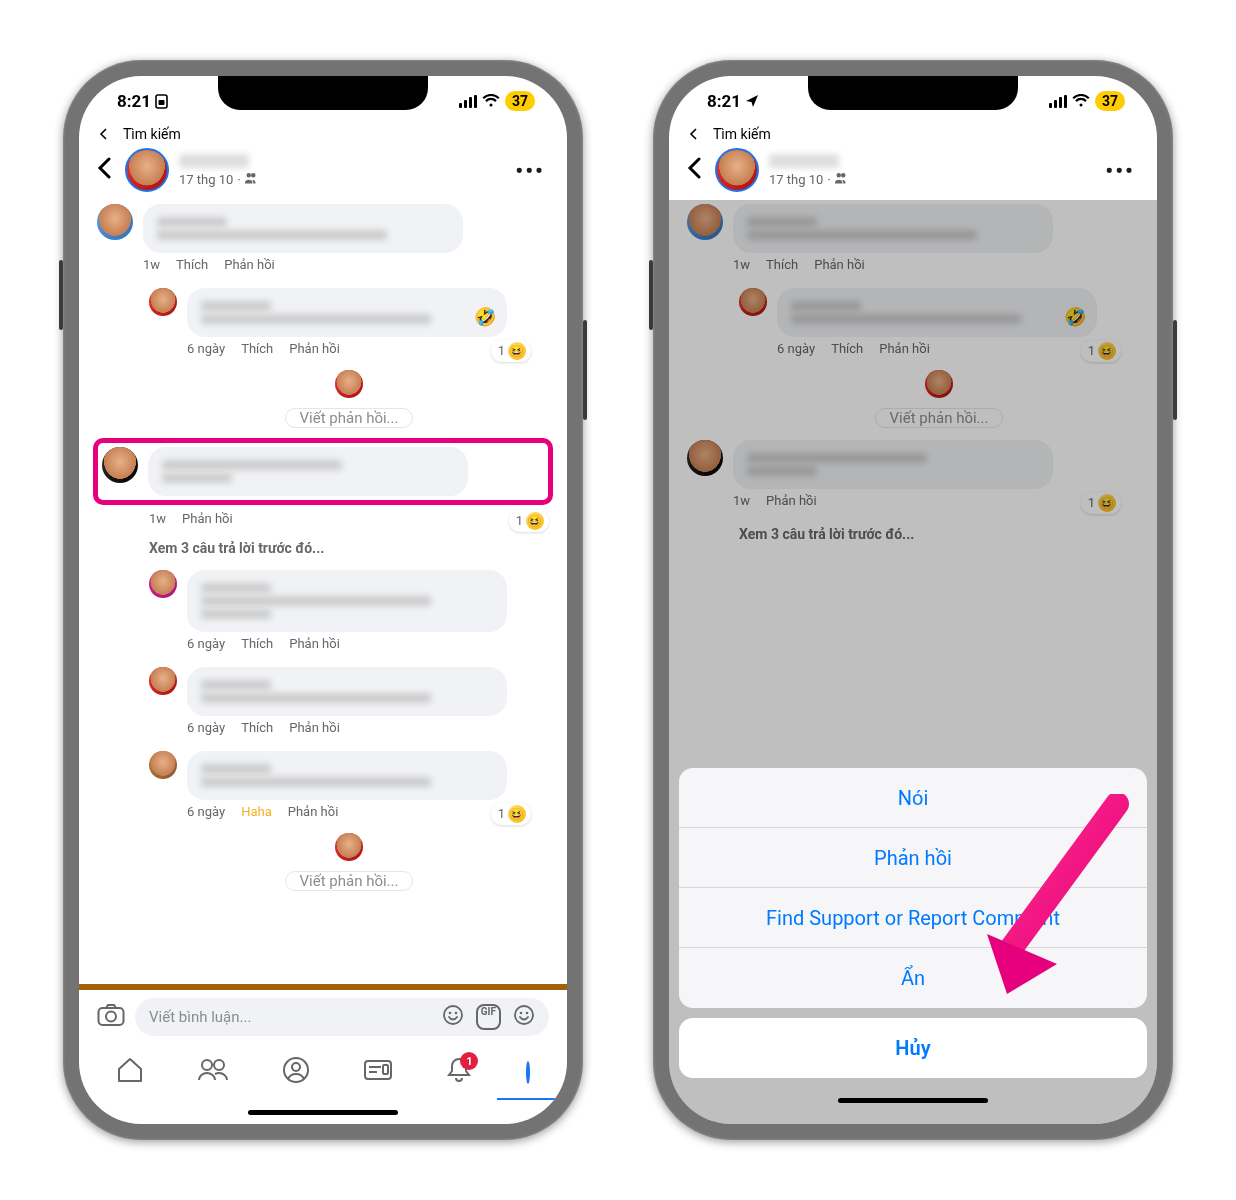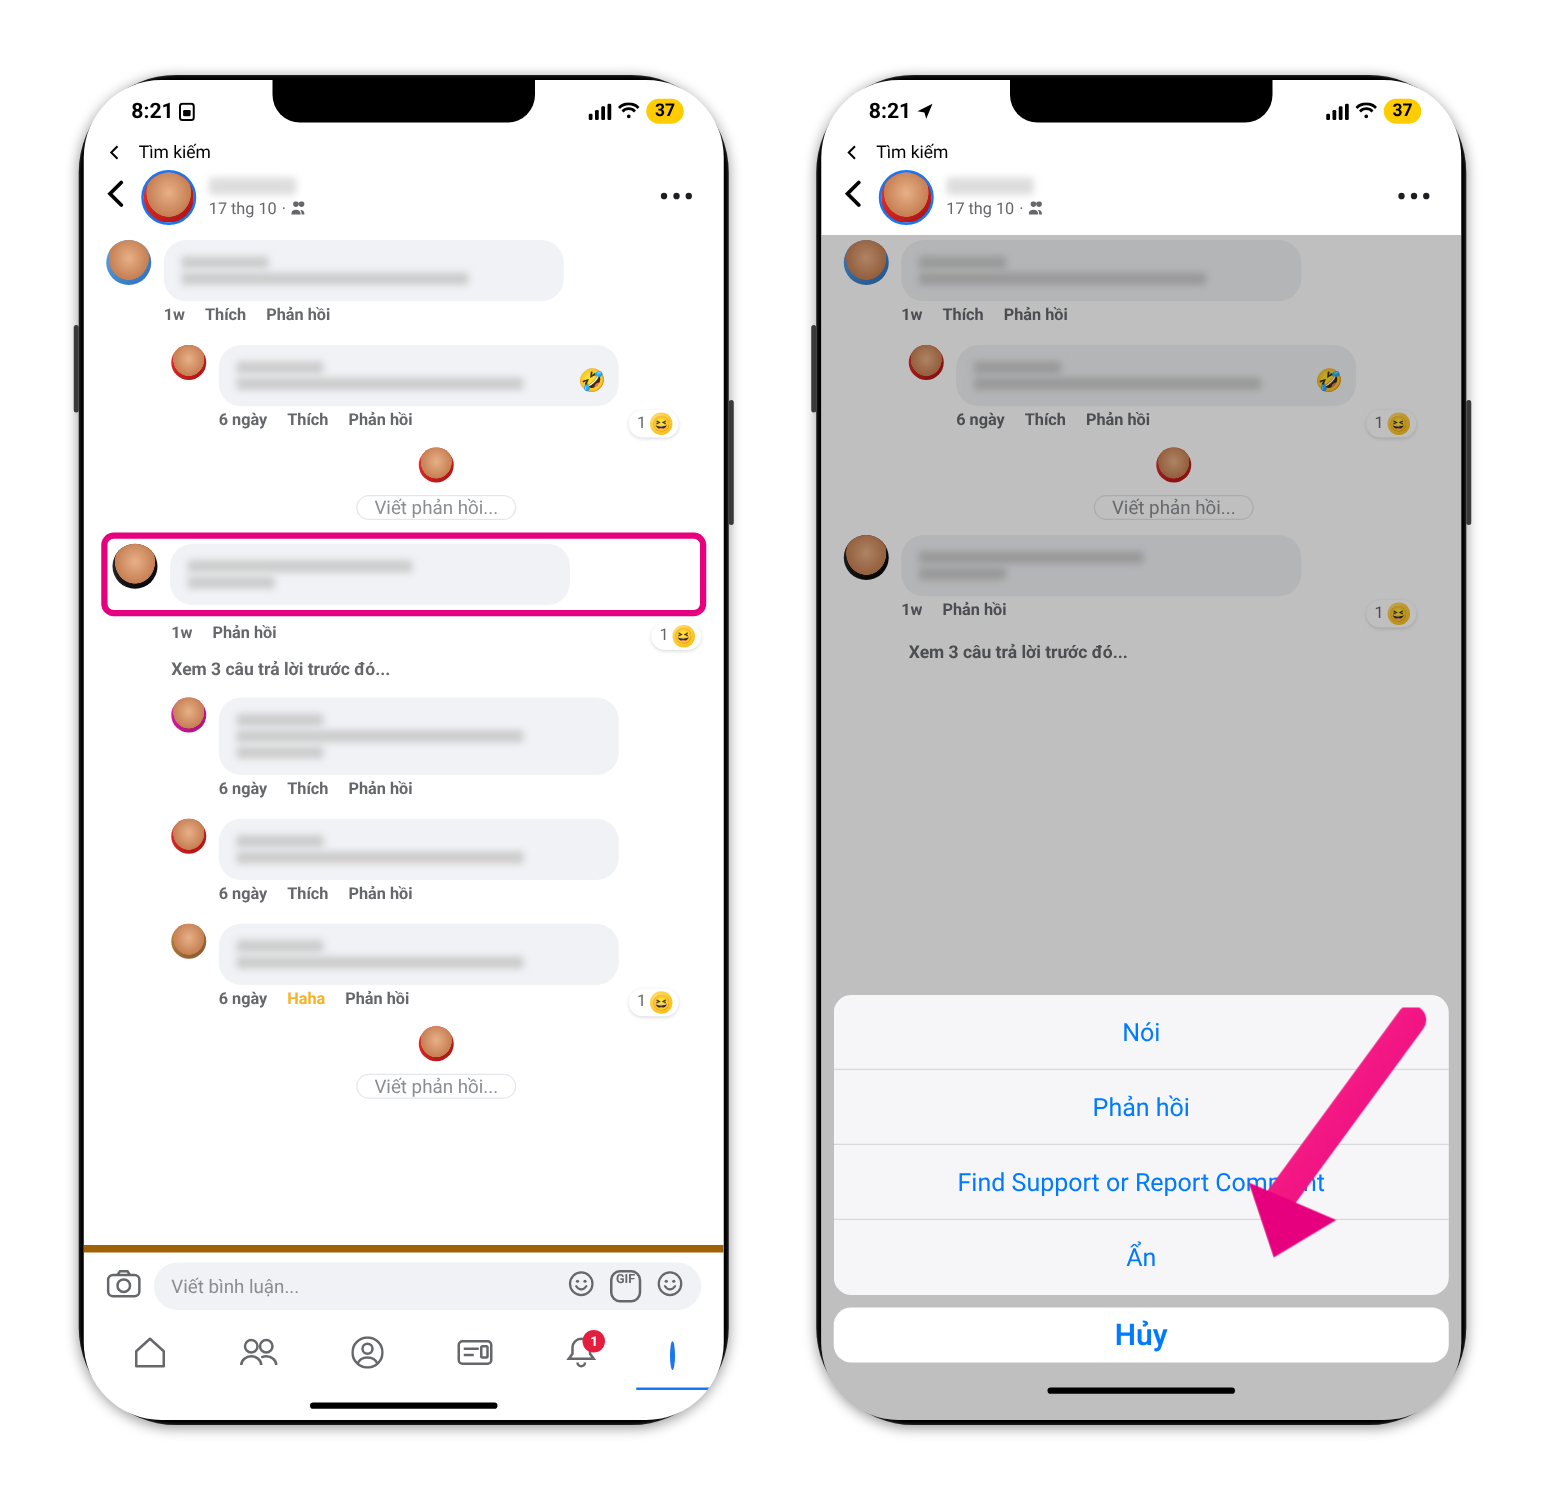--- a/index.html
+++ b/index.html
@@ -10,22 +10,22 @@
     height: 1200px;
     display: flex;
     justify-content: center;
     align-items: center;
     gap: 70px;
   }
   .phone {
     width: 520px;
     height: 1080px;
     border-radius: 78px;
-    background: #000000;
-    padding: 4px;
+    background: #737373;
+    padding: 16px;
     position: relative;
     box-shadow: 0 2px 10px rgba(0,0,0,.4), inset 0 0 3px rgba(255,255,255,.3);
   }
   .phone::before, .phone::after{
     content:""; position:absolute; background:#3a3a3a; border-radius:4px;
   }
   .phone::before{ left:-4px; top:200px; width:4px; height:70px; }
   .phone::after{ right:-4px; top:260px; width:4px; height:100px; }
   .screen {
     width: 100%; height: 100%;
@@ -103,21 +103,21 @@
   .bubble{
     background:#f0f2f5;border-radius:18px;padding:10px 14px;
     min-height:44px;position:relative;max-width:320px;
   }
   .blur-line{height:10px;background:#ccc;border-radius:3px;margin:3px 0;filter:blur(3px)}
   .blur-line.s{width:70px}
   .blur-line.m{width:180px}
   .blur-line.l{width:230px}
   .emoji{position:absolute;right:10px;bottom:10px;font-size:18px}
   .comment-actions{
-    display:flex;gap:16px;font-size:13px;color:#65676b;font-weight:700;
+    display:flex;gap:16px;font-size:13px;color:#65676b;font-weight:400;
     padding:4px 0 8px 0;
   }
   .comment-col{display:flex;flex-direction:column;flex:1;min-width:0}
   .react-badge{
     display:inline-flex;align-items:center;gap:3px;font-size:13px;color:#65676b;
     margin-left:auto;background:#fff;border-radius:12px;padding:2px 5px 2px 7px;
     box-shadow:0 1px 3px rgba(0,0,0,.15);
   }
   .react-emoji{width:18px;height:18px;border-radius:50%;background:radial-gradient(circle at 35% 30%,#ffe177,#f7b500);display:inline-flex;align-items:center;justify-content:center;font-size:12px}
   .action-row{display:flex;align-items:center;justify-content:space-between;padding-right:18px}
@@ -169,22 +169,22 @@
     background:rgba(248,248,250,.96);border-radius:14px;overflow:hidden;
     backdrop-filter:blur(6px);
   }
   .sheet-item{
     height:60px;display:flex;align-items:center;justify-content:center;
     font-size:20px;color:#007aff;border-bottom:1px solid rgba(0,0,0,.12);
   }
   .sheet-item:last-child{border-bottom:none}
   .sheet-item.danger{color:#ff3b30}
   .sheet-cancel{
-    background:#fff;border-radius:14px;height:44px;display:flex;align-items:center;justify-content:center;
-    font-size:24px;color:#007aff;font-weight:600;
+    background:#fff;border-radius:14px;height:60px;display:flex;align-items:center;justify-content:center;
+    font-size:20px;color:#007aff;font-weight:600;
   }
   
   .arrow-annot{
     position:absolute;pointer-events:none;z-index:20;
   }
   .gif-pill{border:2px solid #65676b;border-radius:8px;font-size:10px;font-weight:700;padding:0 3px;color:#65676b}
 </style>
 </head>
 <body>
 

